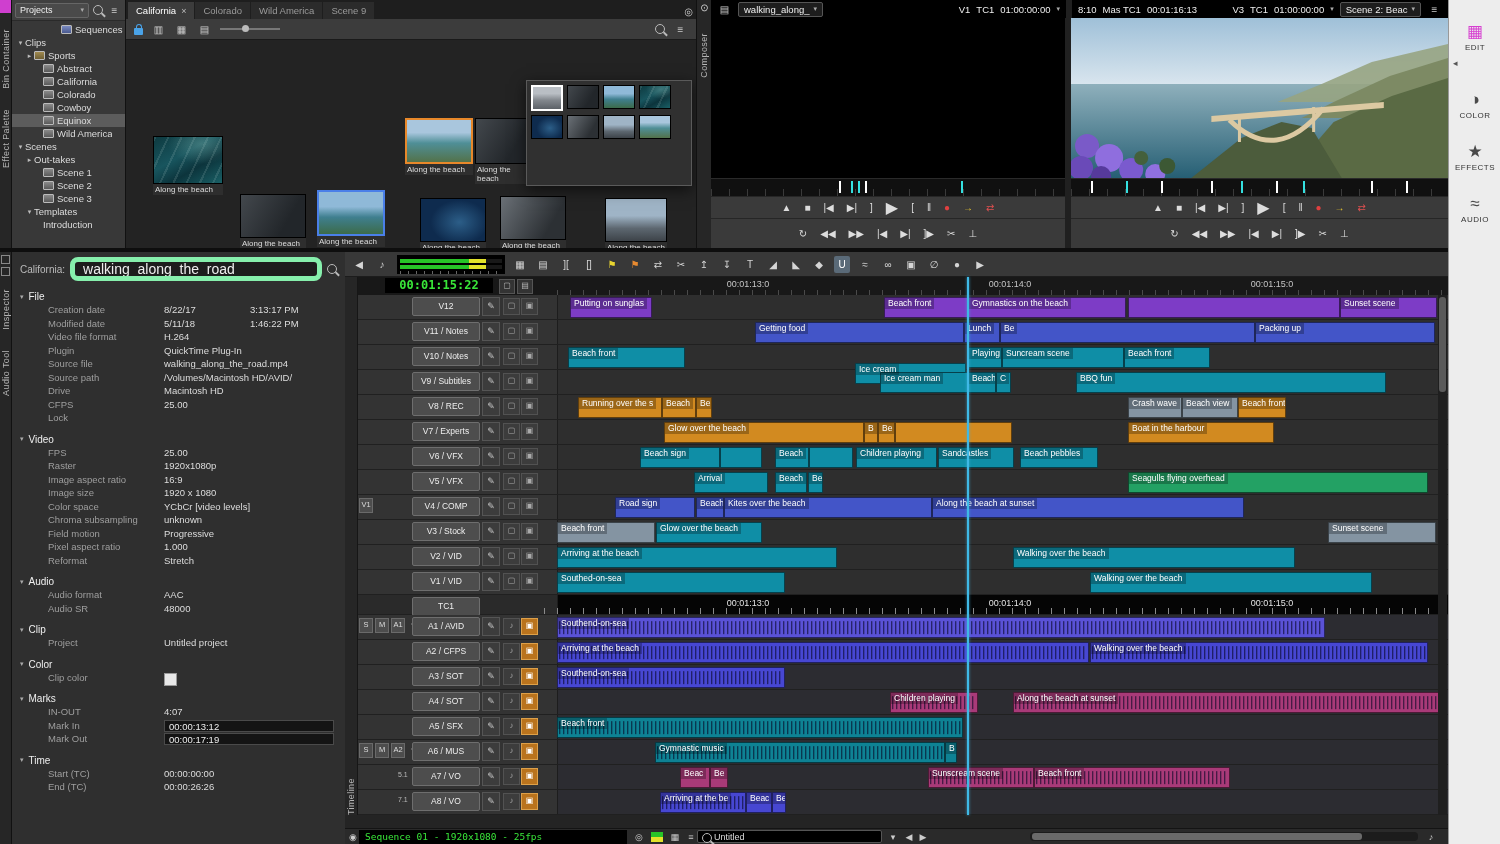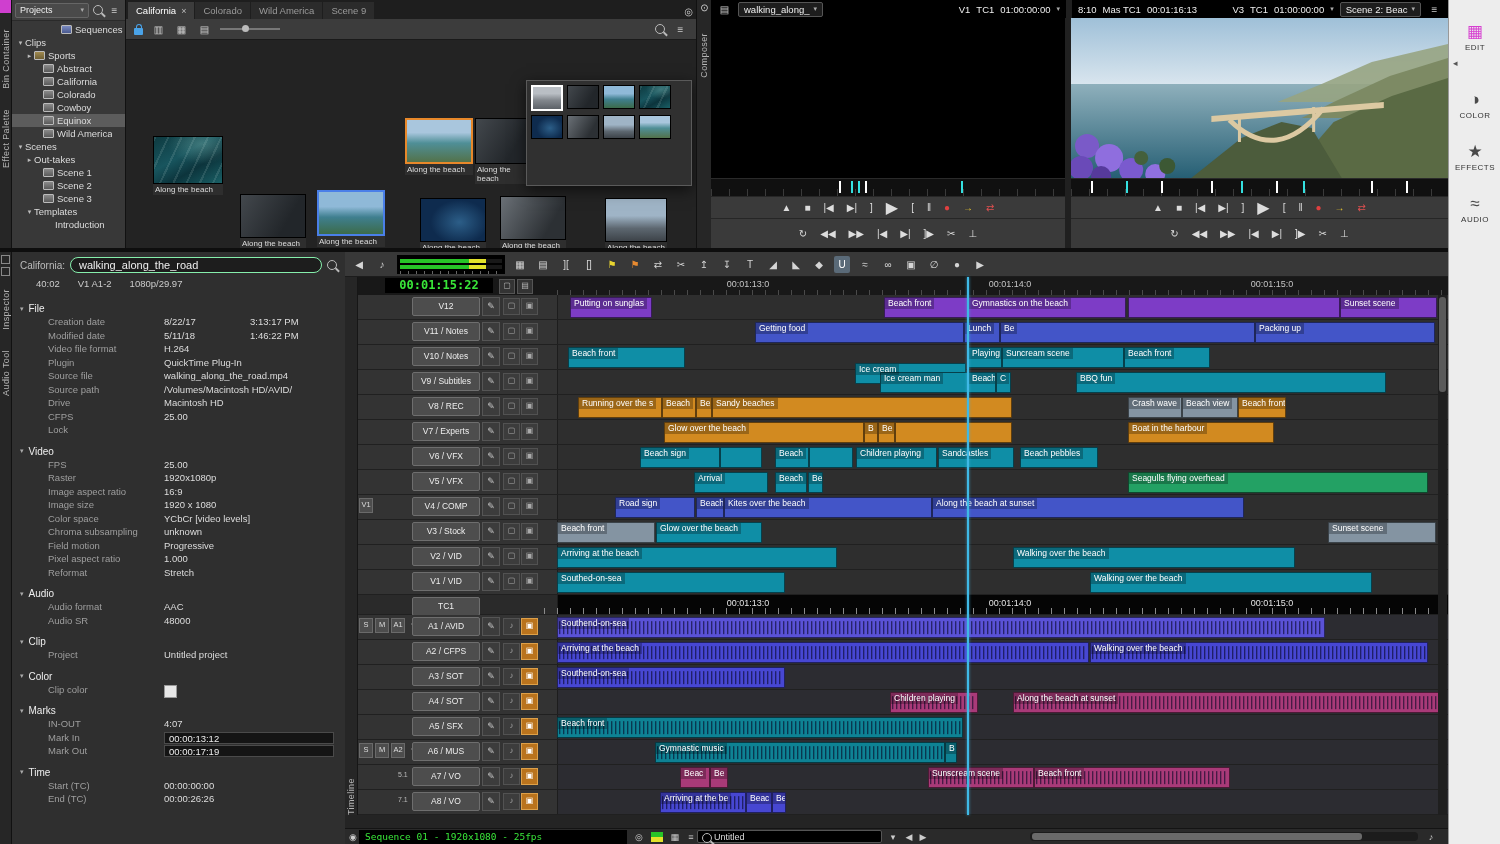--- a/index.html
+++ b/index.html
@@ -74,21 +74,21 @@
 #workspaces{position:absolute;left:1448px;top:0;width:52px;height:844px;background:#ededed;border-left:1px solid #999}
 .ws{display:flex;flex-direction:column;align-items:center;gap:2px;margin-top:22px;cursor:pointer}
 .wicon{font-size:17px;line-height:19px;color:#4a4a4a}
 .wlabel{font-size:8px;color:#333;letter-spacing:.5px}
 .ws-edit .wicon{color:#d63fd0}
 .collapse{display:block;text-align:left;color:#555;font-size:9px;margin:6px 0 0 4px;cursor:pointer}
 
 #inspector{position:absolute;left:12px;top:252px;width:333px;height:592px;background:#2f2f2f;border-right:1px solid #111;overflow:hidden}
 .insp-head{display:flex;align-items:center;gap:5px;padding:5px 8px 2px 8px}
 .insp-title{color:#bbb;font-size:10px;flex:none}
-.insp-name{flex:1;background:#1d1d1d;border:1px solid #86efac;border-radius:8px;height:14px;line-height:14px;padding:0 8px;color:#eee;font-size:11px;white-space:nowrap;overflow:hidden}
+.insp-name{flex:1;background:#1d1d1d;border:5px solid #86efac;border-radius:8px;height:14px;line-height:14px;padding:0 8px;color:#eee;font-size:14px;white-space:nowrap;overflow:hidden}
 .insp-sum{display:flex;gap:18px;padding:3px 8px 6px 24px;color:#ccc;font-size:9.5px}
 .sec{margin-top:6px}
 .sech{display:flex;align-items:center;gap:5px;padding:2px 8px;color:#eee;font-size:10px}
 .sech .arr{font-size:7px;color:#aaa}
 .irow{position:relative;height:13.5px;font-size:9.5px}
 .ilab{position:absolute;left:36px;color:#9f9f9f}
 .ival{position:absolute;left:152px;color:#ddd;white-space:nowrap}
 .ival2{position:absolute;left:238px;color:#ddd;white-space:nowrap}
 .ival-box{position:absolute;left:152px;top:0;width:170px;height:12px;background:#141414;border:1px solid #4a4a4a;color:#eee;font-size:9.5px;line-height:12px;padding:0 4px;box-sizing:border-box}
 .swatch{position:absolute;left:152px;top:1px;width:11px;height:11px;background:#e8e8e8;border:1px solid #999}
@@ -231,21 +231,21 @@
         </div>
         <div class="tr" style="padding-left: 22px;">
           <span class="arr"></span>
           <span class="bicon bin"></span>
           <span class="tlab">Scene 3</span>
         </div>
         <div class="tr" style="padding-left: 13px;">
           <span class="arr">▾</span>
           <span class="tlab">Templates</span>
         </div>
-        <div class="tr" style="padding-left: 34px;">
+        <div class="tr" style="padding-left: 22px;">
           <span class="arr"></span>
           <span class="tlab">Introduction</span>
         </div>
       </div>
   </div>
 
   <div id="bin">
     <div id="bin-tabs">
         <div class="btab active">
           <span>California</span>
@@ -506,25 +506,20 @@
         <span class="vtext">Audio Tool</span>
       </div>
   </div>
 
   <div id="inspector">
     <div class="insp-head">
       <span class="insp-title">California:</span>
       <div class="insp-name">walking_along_the_road</div>
       <span class="i-search"></span>
     </div>
-    <div class="insp-sum">
-      <span>40:02</span>
-      <span>V1 A1-2</span>
-      <span>1080p/29.97</span>
-    </div>
     <div id="insp-sections">
         <div class="sec">
           <div class="sech">
             <span class="arr">▾</span>
             <span>File</span>
           </div>
           <div class="irow">
             <span class="ilab">Creation date</span>
             <span class="ival">8/22/17</span>
             <span class="ival2">3:13:17 PM</span>
@@ -922,21 +917,20 @@
         <div class="clip" style="left: 411px; width: 34px; top: 52px; background: rgb(15, 142, 166);"><span class="lbl">Playing</span></div>
         <div class="clip" style="left: 445px; width: 122px; top: 52px; background: rgb(15, 142, 166);"><span class="lbl">Suncream scene</span></div>
         <div class="clip" style="left: 567px; width: 86px; top: 52px; background: rgb(15, 142, 166);"><span class="lbl">Beach front</span></div>
         <div class="clip" style="left: 323px; width: 88px; top: 77px; background: rgb(15, 142, 166);"><span class="lbl">Ice cream man</span></div>
         <div class="clip" style="left: 411px; width: 28px; top: 77px; background: rgb(15, 142, 166);"><span class="lbl">Beach</span></div>
         <div class="clip" style="left: 439px; width: 15px; top: 77px; background: rgb(15, 142, 166);"><span class="lbl">C</span></div>
         <div class="clip" style="left: 519px; width: 310px; top: 77px; background: rgb(15, 142, 166);"><span class="lbl">BBQ fun</span></div>
         <div class="clip" style="left: 21px; width: 84px; top: 102px; background: rgb(210, 138, 32);"><span class="lbl">Running over the s</span></div>
         <div class="clip" style="left: 105px; width: 34px; top: 102px; background: rgb(210, 138, 32);"><span class="lbl">Beach</span></div>
         <div class="clip" style="left: 139px; width: 16px; top: 102px; background: rgb(210, 138, 32);"><span class="lbl">Be</span></div>
-        <div class="clip" style="left: 155px; width: 300px; top: 102px; background: rgb(210, 138, 32);"><span class="lbl">Sandy beaches</span></div>
         <div class="clip" style="left: 571px; width: 54px; top: 102px; background: rgb(132, 148, 162);"><span class="lbl">Crash wave</span></div>
         <div class="clip" style="left: 625px; width: 56px; top: 102px; background: rgb(132, 148, 162);"><span class="lbl">Beach view</span></div>
         <div class="clip" style="left: 681px; width: 48px; top: 102px; background: rgb(210, 138, 32);"><span class="lbl">Beach front</span></div>
         <div class="clip" style="left: 107px; width: 200px; top: 127px; background: rgb(210, 138, 32);"><span class="lbl">Glow over the beach</span></div>
         <div class="clip" style="left: 307px; width: 14px; top: 127px; background: rgb(210, 138, 32);"><span class="lbl">B</span></div>
         <div class="clip" style="left: 321px; width: 17px; top: 127px; background: rgb(210, 138, 32);"><span class="lbl">Be</span></div>
         <div class="clip" style="left: 338px; width: 117px; top: 127px; background: rgb(210, 138, 32);"></div>
         <div class="clip" style="left: 571px; width: 146px; top: 127px; background: rgb(210, 138, 32);"><span class="lbl">Boat in the harbour</span></div>
         <div class="clip" style="left: 83px; width: 80px; top: 152px; background: rgb(15, 142, 166);"><span class="lbl">Beach sign</span></div>
         <div class="clip" style="left: 163px; width: 42px; top: 152px; background: rgb(15, 142, 166);"></div>

